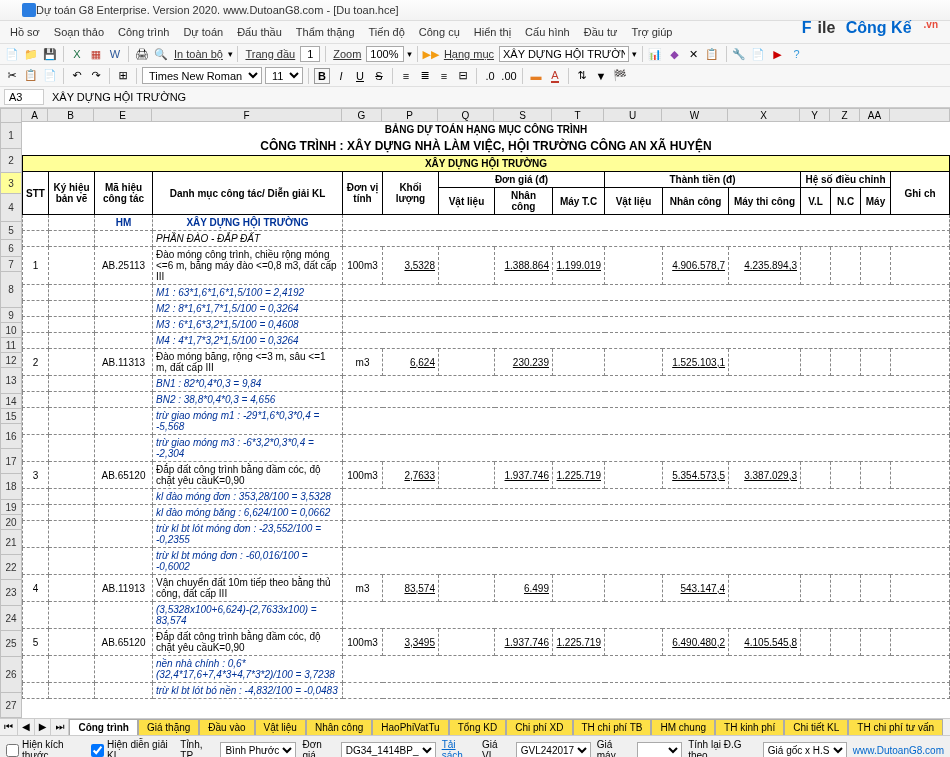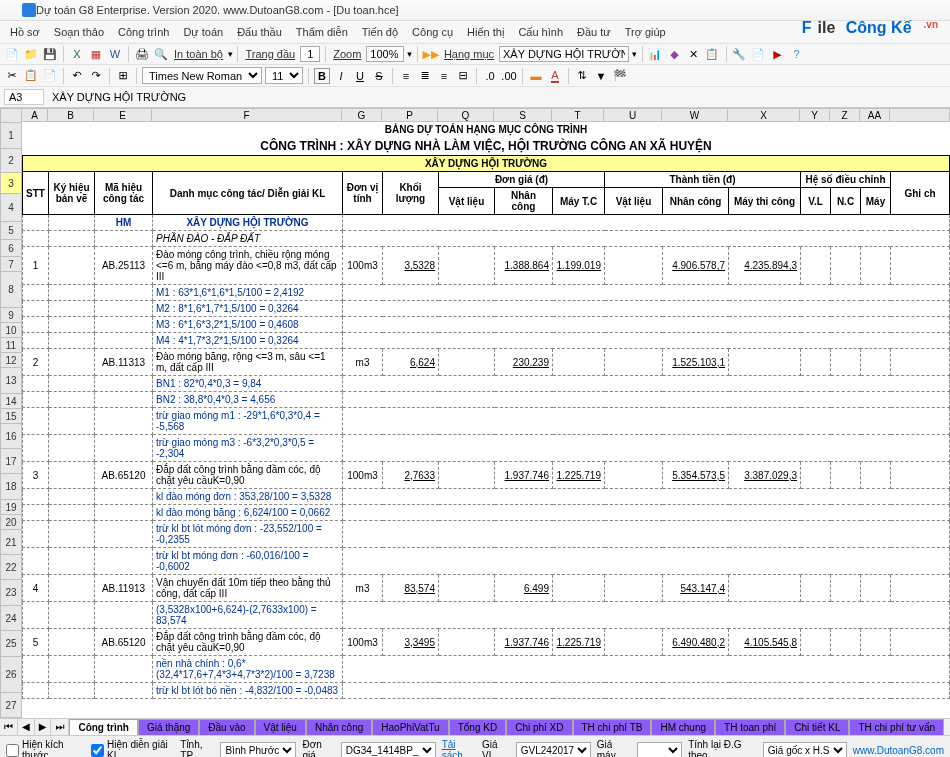--- a/index.html
+++ b/index.html
@@ -35,28 +35,28 @@
 
 table.est { border-collapse: collapse; width: 100%; font-size: 10px; }
 table.est td, table.est th { border: 1px dashed #888; padding: 2px 3px; vertical-align: middle; }
 table.est th { font-weight: bold; text-align: center; background: #fff; border-style: solid; }
 .title1 { font-size: 10px; font-weight: bold; text-align: center; padding: 6px; border: none !important; }
 .title2 { font-size: 12px; font-weight: bold; text-align: center; padding: 5px; border: none !important; }
 .section-row td { background: #ffff99; font-weight: bold; text-align: center; border: 1px solid #000 !important; padding: 4px; }
 .hdr-row th { border: 1px solid #000 !important; font-size: 10px; }
 .hm { color: #003399; font-weight: bold; text-align: center; }
 .phase { font-style: italic; }
-.formula { color: #003399; }
+.formula { color: #003399; font-style: italic; }
 .num { text-align: right; text-decoration: underline; }
 .ctr { text-align: center; }
 
 .tabs { display: flex; background: #f0f0f0; border-top: 1px solid #ccc; font-size: 10px; align-items: center; overflow: hidden; }
 .tabs .nav { display: flex; }
 .tabs .nav span { padding: 2px 4px; cursor: pointer; border-right: 1px solid #ccc; }
-.tab { padding: 2px 8px; border: 1px solid #aaa; border-bottom: none; background: #8b5cf6; cursor: pointer; white-space: nowrap; }
+.tab { padding: 2px 8px; border: 1px solid #aaa; border-bottom: none; background: #fde047; cursor: pointer; white-space: nowrap; }
 .tab.active { background: #fff; font-weight: bold; }
 
 .statusbar { background: #f0f0f0; border-top: 1px solid #ccc; padding: 3px 6px; display: flex; align-items: center; gap: 6px; font-size: 10px; flex-wrap: nowrap; overflow: hidden; }
 .chk { display: flex; align-items: center; gap: 3px; }
 .scombo { border: 1px solid #aaa; font-size: 10px; height: 16px; background: #fff; }
 
 .watermark { position: absolute; top: 50%; left: 50%; transform: translate(-50%, -50%); font-size: 24px; color: rgba(100,100,100,0.35); font-weight: bold; pointer-events: none; z-index: 50; }
 
 
 .c-stt{width:26px}.c-kh{width:46px}.c-mh{width:58px}.c-dm{width:190px}.c-dv{width:40px}.c-kl{width:56px}
@@ -70,21 +70,21 @@
   <span class="icon"></span>
   <span>Dự toán G8 Enterprise. Version 2020.   www.DutoanG8.com  - [Du toan.hce]</span>
 </div>
 
 <div class="menubar">
   <span>Hồ sơ</span>
   <span>Soạn thảo</span>
   <span>Công trình</span>
   <span>Dự toán</span>
   <span>Đấu thầu</span>
-  <span>Thẩm diễn</span>
+  <span>Thẩm thặng</span>
   <span>Tiến độ</span>
   <span>Công cụ</span>
   <span>Hiển thị</span>
   <span>Cấu hình</span>
   <span>Đầu tư</span>
   <span>Trợ giúp</span>
   <div class="logo">
     <span class="f">F</span>ile <span class="tk">Công Kế</span><span class="vn">.vn</span>
   </div>
 </div>
@@ -360,21 +360,21 @@
             <td></td>
             <td></td>
             <td></td>
             <td class="formula">trừ giao móng m1 : -29*1,6*0,3*0,4 = -5,568</td>
             <td colspan="12"></td>
           </tr>
           <tr>
             <td></td>
             <td></td>
             <td></td>
-            <td class="formula">trừ giao móng m3 : -6*3,2*0,3*0,5 = -2,304</td>
+            <td class="formula">trừ giao móng m3 : -6*3,2*0,3*0,4 = -2,304</td>
             <td colspan="12"></td>
           </tr>
           <tr>
             <td class="ctr">3</td>
             <td></td>
             <td class="ctr">AB.65120</td>
             <td>Đắp đất công trình bằng đầm cóc, độ chặt yêu cầuK=0,90</td>
             <td class="ctr">100m3</td>
             <td class="num">2,7633</td>
             <td class="num"></td>
@@ -488,21 +488,21 @@
   <div class="tab active">Công trình</div>
   <div class="tab">Giá thặng</div>
   <div class="tab">Đầu vào</div>
   <div class="tab">Vật liệu</div>
   <div class="tab">Nhân công</div>
   <div class="tab">HaoPhiVatTu</div>
   <div class="tab">Tổng KD</div>
   <div class="tab">Chi phí XD</div>
   <div class="tab">TH chi phí TB</div>
   <div class="tab">HM chung</div>
-  <div class="tab">TH toan phí</div>
+  <div class="tab">TH kinh phí</div>
   <div class="tab">Chi tiết KL</div>
   <div class="tab">TH chi phí tư vấn</div>
 </div>
 
 <div class="statusbar">
   <label class="chk">
       <input type="checkbox" style="">
       <span>Hiện kích thước</span>
     </label>
   <label class="chk">

